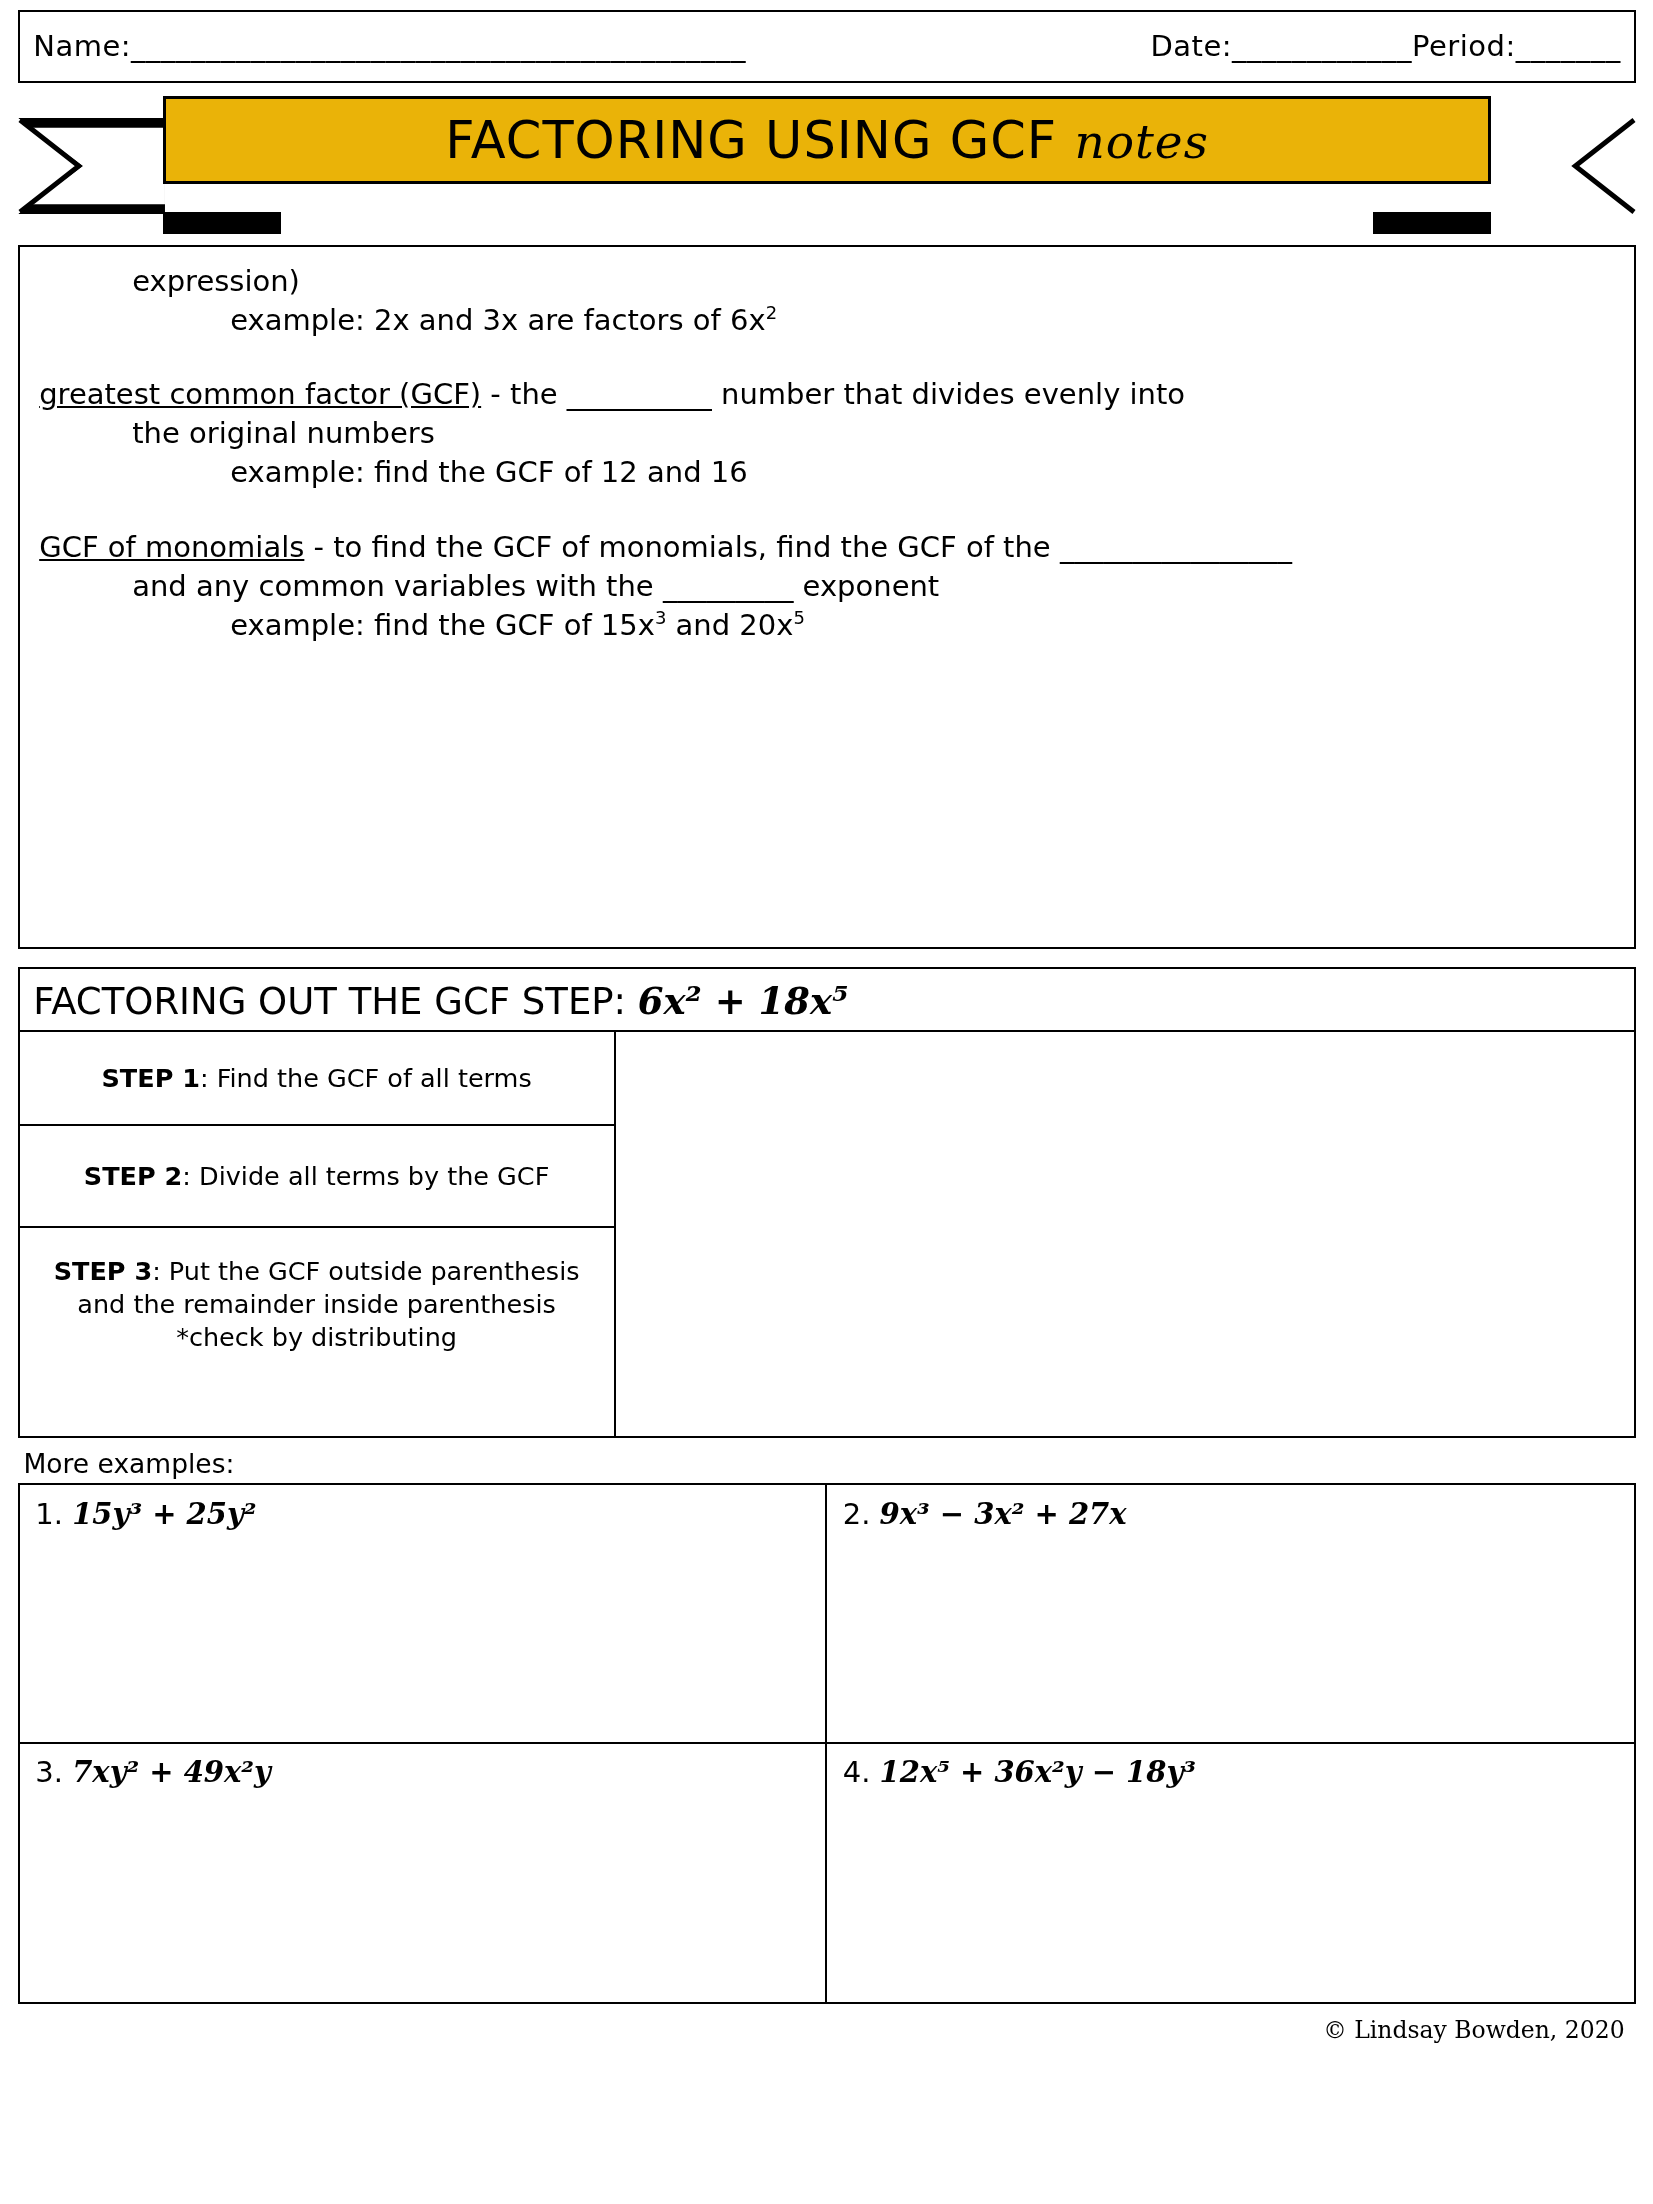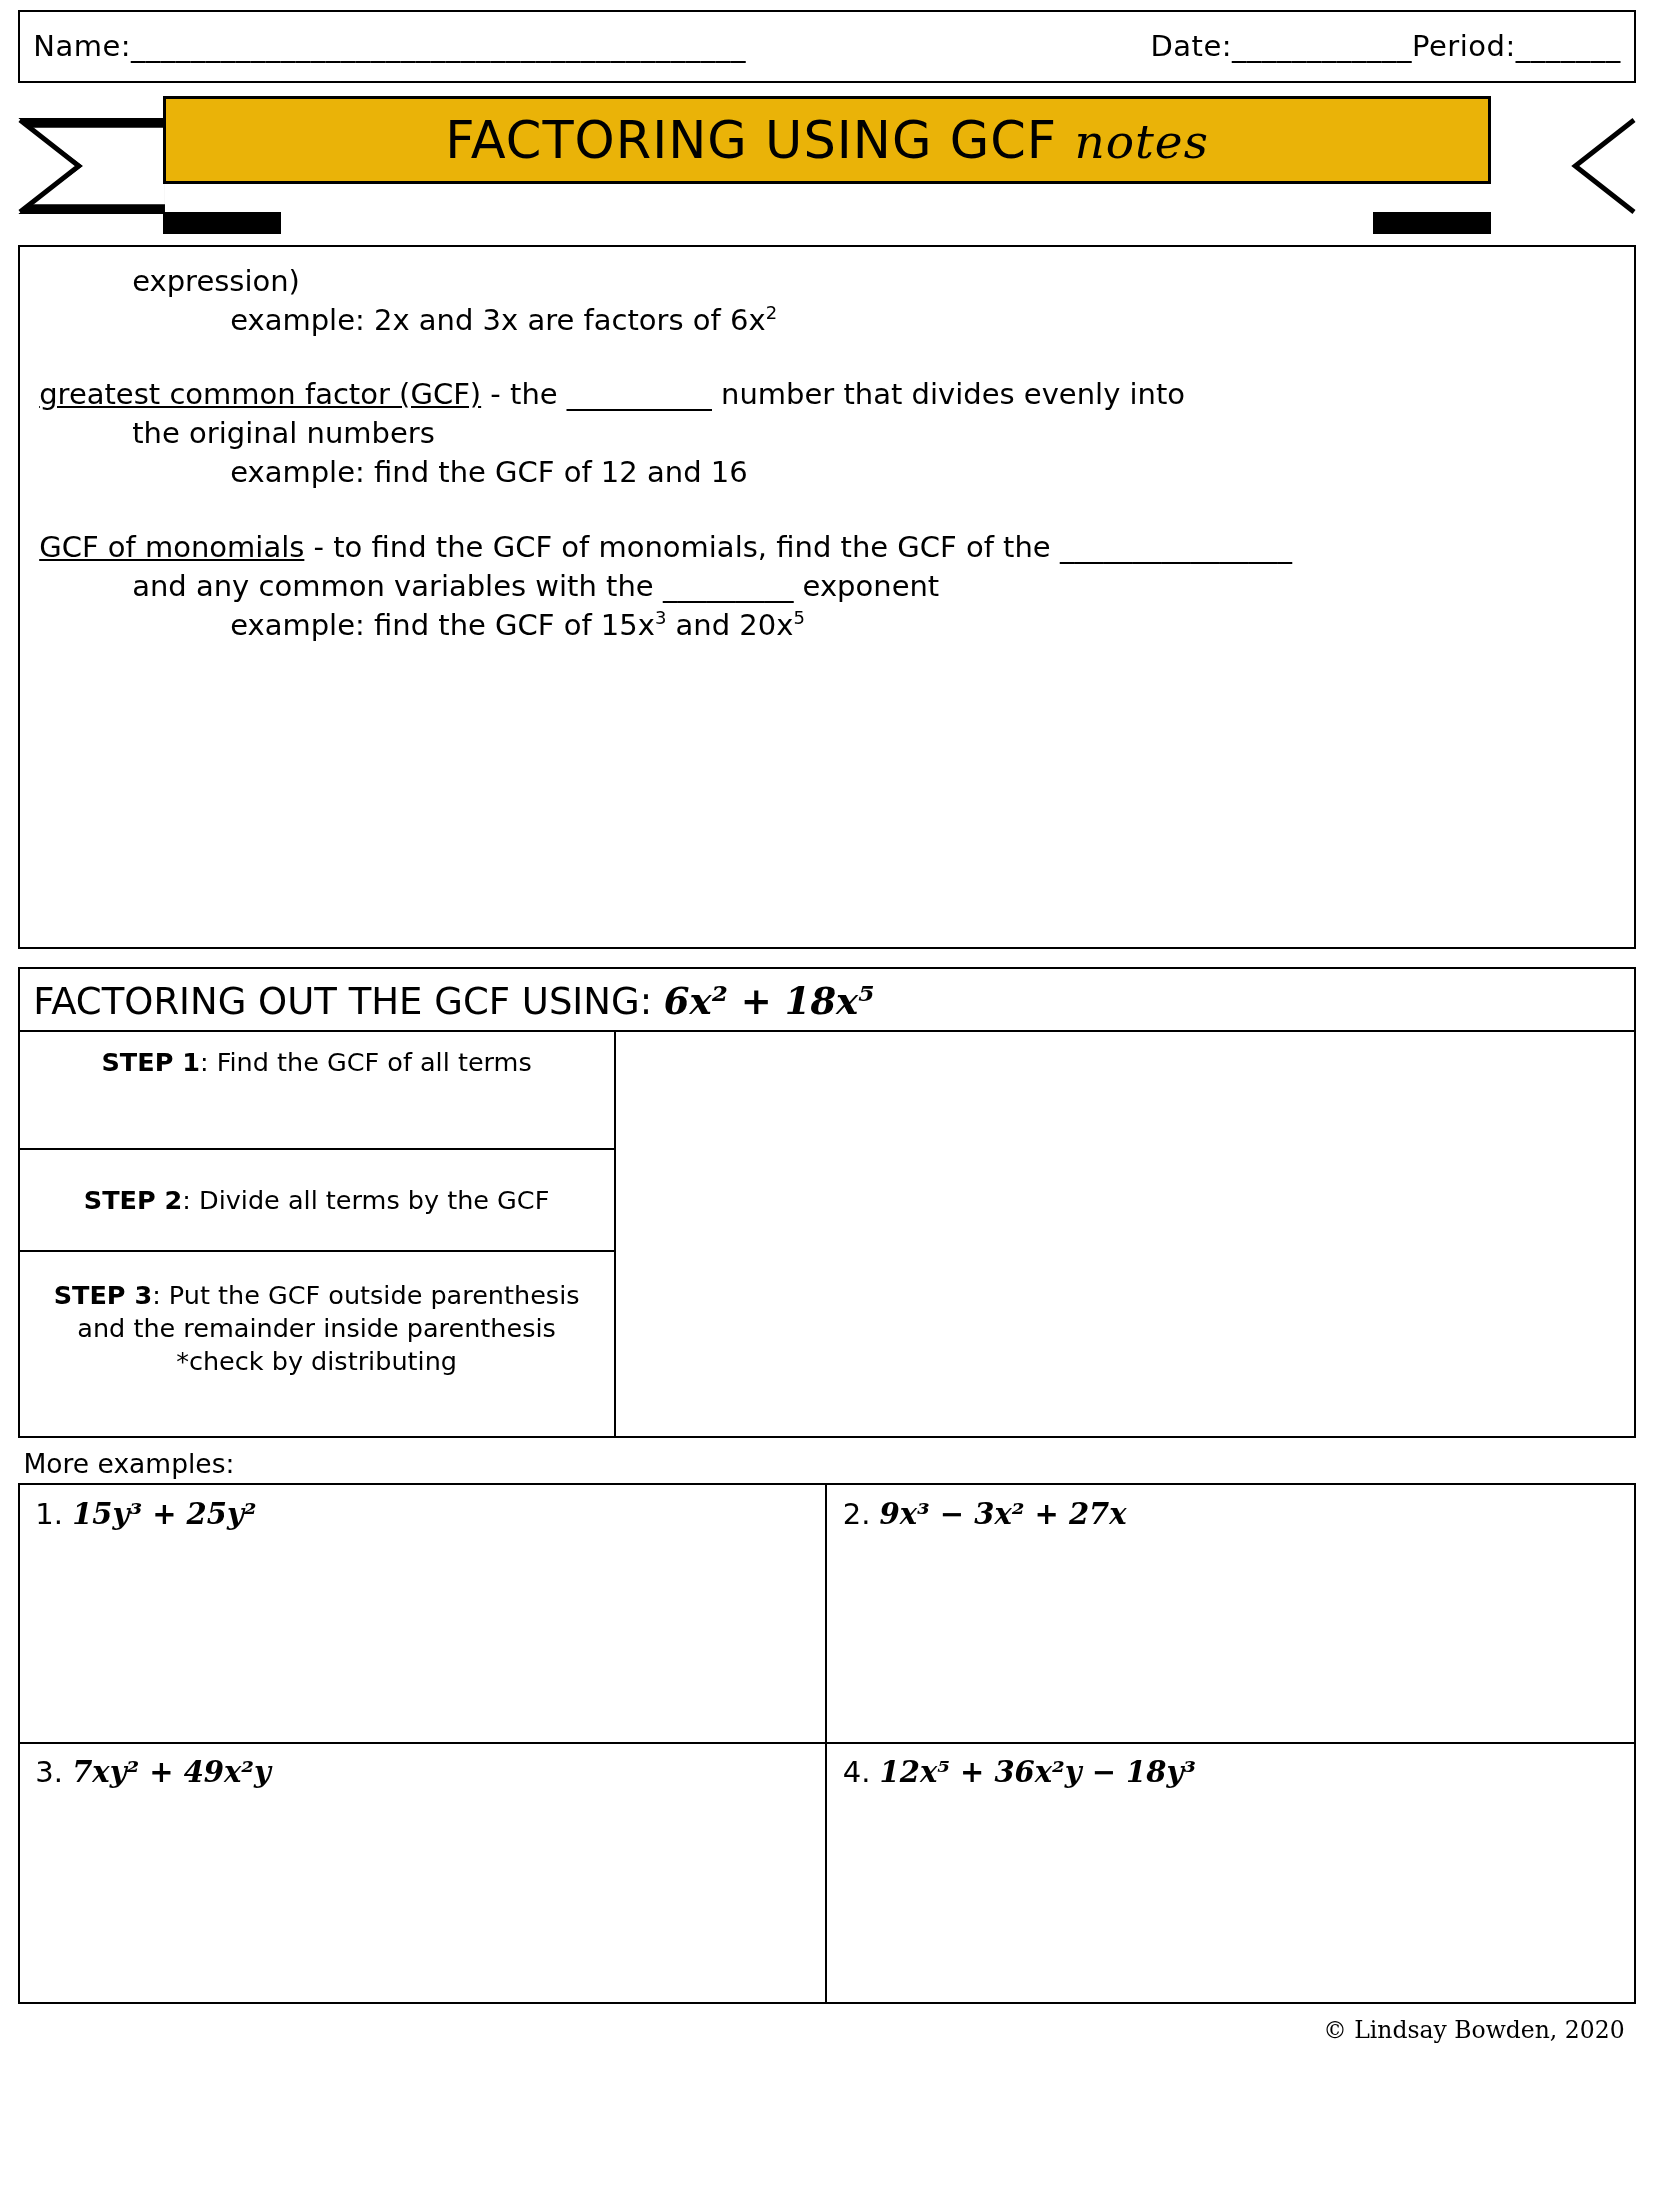--- a/index.html
+++ b/index.html
@@ -134,21 +134,21 @@
   .step-cell {
     border-bottom: 2px solid #000;
     box-sizing: border-box;
     padding: 13.7px 11.8px;
     text-align: center;
     font-size: 25.5px;
     line-height: 1.3;
   }
   .step-cell:last-child { border-bottom: none; }
   .step-cell .lead { font-weight: bold; }
-  .step-cell.s1 { height: 118px; display: flex; align-items: flex-start; justify-content: center; }
+  .step-cell.s1 { height: 94px; display: flex; align-items: center; justify-content: center; }
   .step-cell.s2 { height: 102px; display: flex; align-items: center; justify-content: center; }
   .step-cell.s3 { height: 152px; display: flex; align-items: center; justify-content: center; }
   .steps-work { flex: 1 1 auto; }
 
   
   .more-label {
     font-size: 26.5px;
     margin: 9.8px 0 3.9px 5.9px;
   }
   .ex-grid {
@@ -232,21 +232,21 @@
     <div class="spacer"></div>
 
     <div class="def-line">
       <span class="term">GCF of monomials</span><span> - to find the GCF of monomials, find the GCF of the ________________</span>
     </div>
     <div class="def-line indent1">and any common variables with the _________ exponent</div>
     <div class="def-line indent2"><span>example: find the GCF of 15x</span><sup>3</sup><span> and 20x</span><sup>5</sup></div>
   </div>
 
   <div class="steps-box">
-    <div class="steps-header"><span>FACTORING OUT THE GCF USING: </span><span class="math">6x² + 18x⁵</span></div>
+    <div class="steps-header"><span>FACTORING OUT THE GCF STEP: </span><span class="math">6x² + 18x⁵</span></div>
     <div class="steps-body">
       <div class="steps-col">
         <div class="step-cell s1">
           <div><span class="lead">STEP 1</span><span>: Find the GCF of all terms</span></div>
         </div>
         <div class="step-cell s2">
           <div><span class="lead">STEP 2</span><span>: Divide all terms by the GCF</span></div>
         </div>
         <div class="step-cell s3">
           <div><span class="lead">STEP 3</span><span>: Put the GCF outside parenthesis and the remainder inside parenthesis *check by distributing</span></div>

